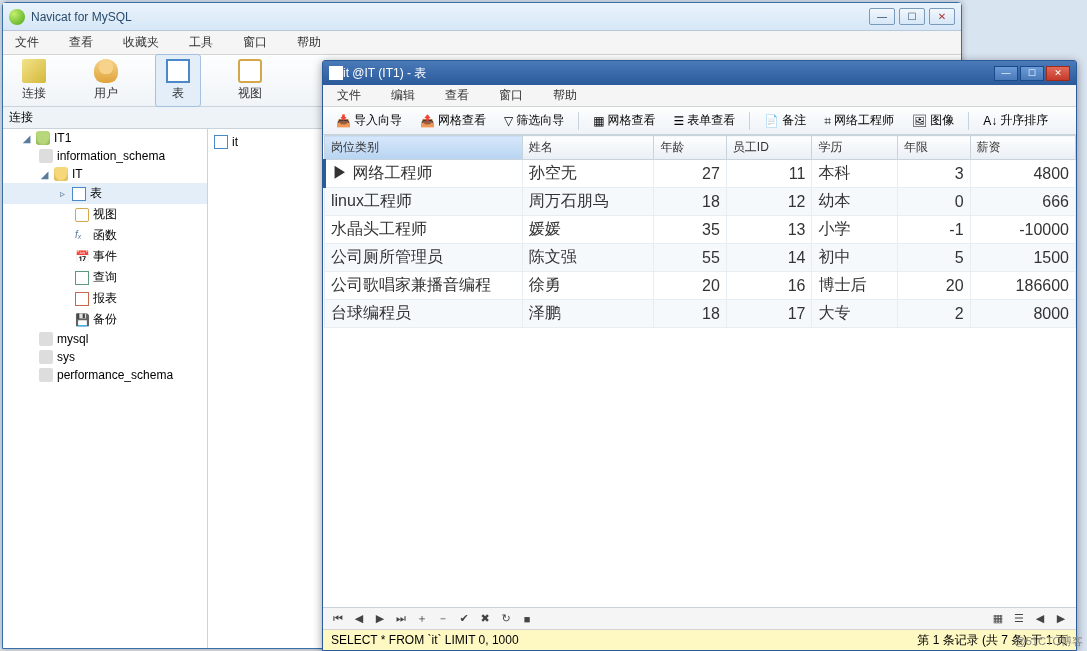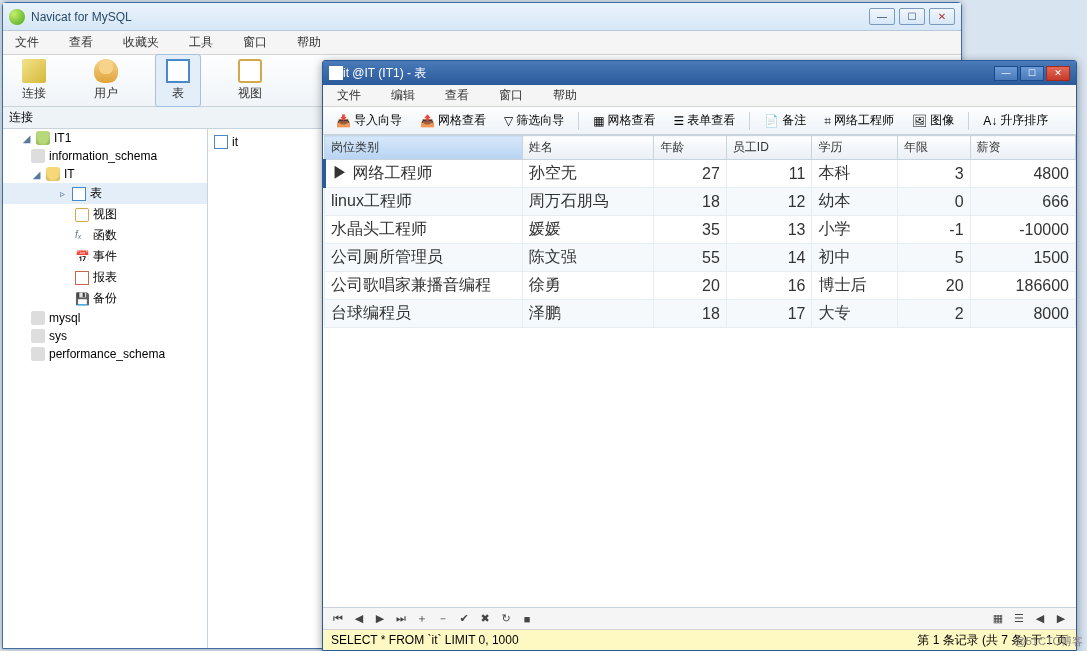--- a/index.html
+++ b/index.html
@@ -30,21 +30,21 @@
 .subhdr .spacer { flex:1; }
 .subhdr .act { display:flex; align-items:center; gap:3px; margin-left:12px; cursor:pointer; }
 .mini-ico { width:14px; height:14px; display:inline-block; }
 
 .main-split { display:flex; height: calc(100% - 28px - 24px - 52px - 22px); }
 .tree-pane { width: 205px; border-right: 1px solid #c9d3dc; overflow:auto; background:#fff; }
 .list-pane { flex:1; background:#fff; padding: 4px; }
 
 .tree-row { display:flex; align-items:center; gap:4px; padding: 2px 4px; cursor:default; white-space:nowrap; }
 .tree-row .exp { width:11px; height:11px; display:inline-flex; align-items:center; justify-content:center; font-size:10px; color:#5a7a9a; cursor:pointer; }
-.ind1 { padding-left: 18px; } .ind2 { padding-left: 28px; } .ind3 { padding-left: 54px; } .ind4 { padding-left: 72px; }
+.ind1 { padding-left: 18px; } .ind2 { padding-left: 36px; } .ind3 { padding-left: 54px; } .ind4 { padding-left: 72px; }
 .tree-row.sel { background:#e3eef9; }
 .tico { width:14px; height:14px; display:inline-block; }
 .db-ico { background: radial-gradient(ellipse at 50% 25%, #b6d77a 60%, #7aa63a); border-radius: 3px; }
 .db-ico.gold { background: radial-gradient(ellipse at 50% 25%, #f6d77a 60%, #c4a43a); }
 .tb-ico { background:#fff; border:1px solid #4a88c7; }
 .vw-ico { background:#fff; border:1px solid #d4a74a; border-radius:2px; }
 .fx-ico { color:#5a7a9a; font-style:italic; font-size:10px; }
 .qr-ico { background:#fff; border:1px solid #5a9a7a; }
 .rp-ico { background:#fff; border:1px solid #c46a4a; }
 .ds-ico { background: #ddd; border-radius:2px; }
@@ -163,20 +163,24 @@
         <span class="tico vw-ico"></span>
         <span>视图</span>
       </div>
       <div class="tree-row ind4">
         <span class="tico fx-ico">fₓ</span>
         <span>函数</span>
       </div>
       <div class="tree-row ind4">
         <span class="tico">📅</span>
         <span>事件</span>
+      </div>
+      <div class="tree-row ind4">
+        <span class="tico qr-ico"></span>
+        <span>查询</span>
       </div>
       <div class="tree-row ind4">
         <span class="tico rp-ico"></span>
         <span>报表</span>
       </div>
       <div class="tree-row ind4">
         <span class="tico">💾</span>
         <span>备份</span>
       </div>
       <div class="tree-row ind2">

